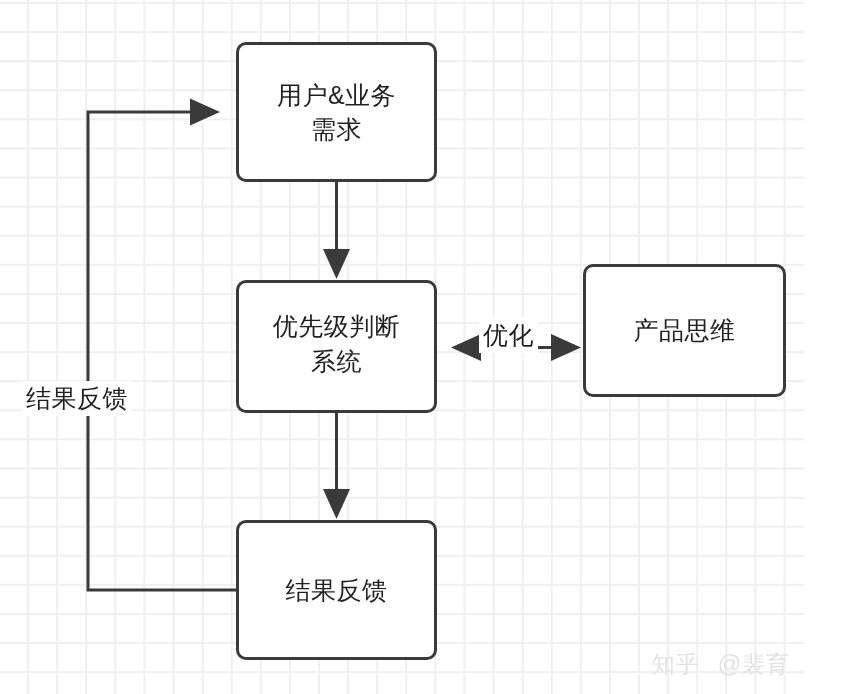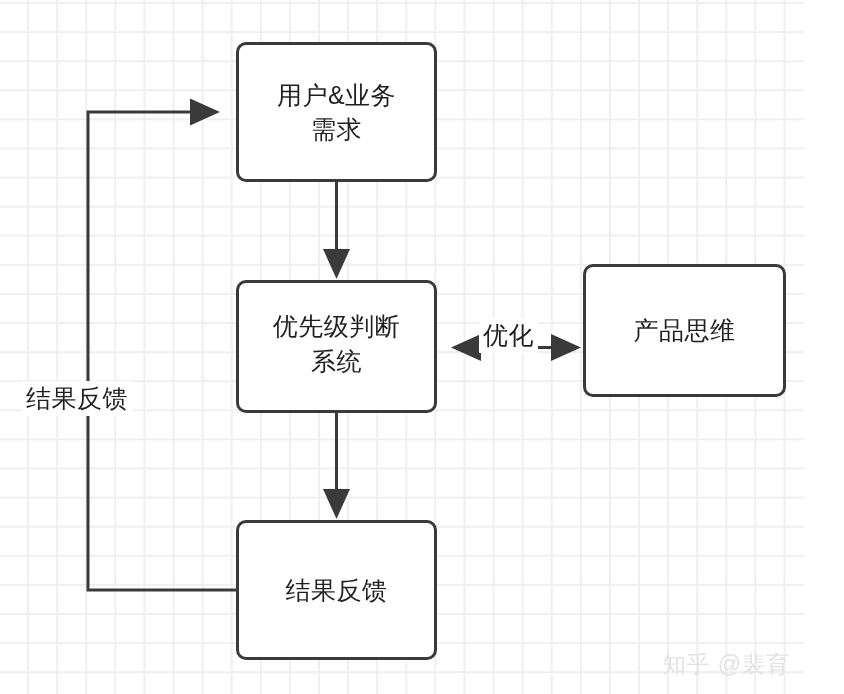--- a/index.html
+++ b/index.html
@@ -91,21 +91,21 @@
     margin-top: 47px;
   }
 
   
   #watermark {
     position: absolute;
     right: 14px;
     bottom: 14px;
     display: flex;
     align-items: center;
-    gap: 7px;
+    gap: 18px;
     color: #e2e2e2;
     font-size: 23px;
     letter-spacing: 1px;
     z-index: 5;
     user-select: none;
   }
 </style>
 </head>
 <body>
 

